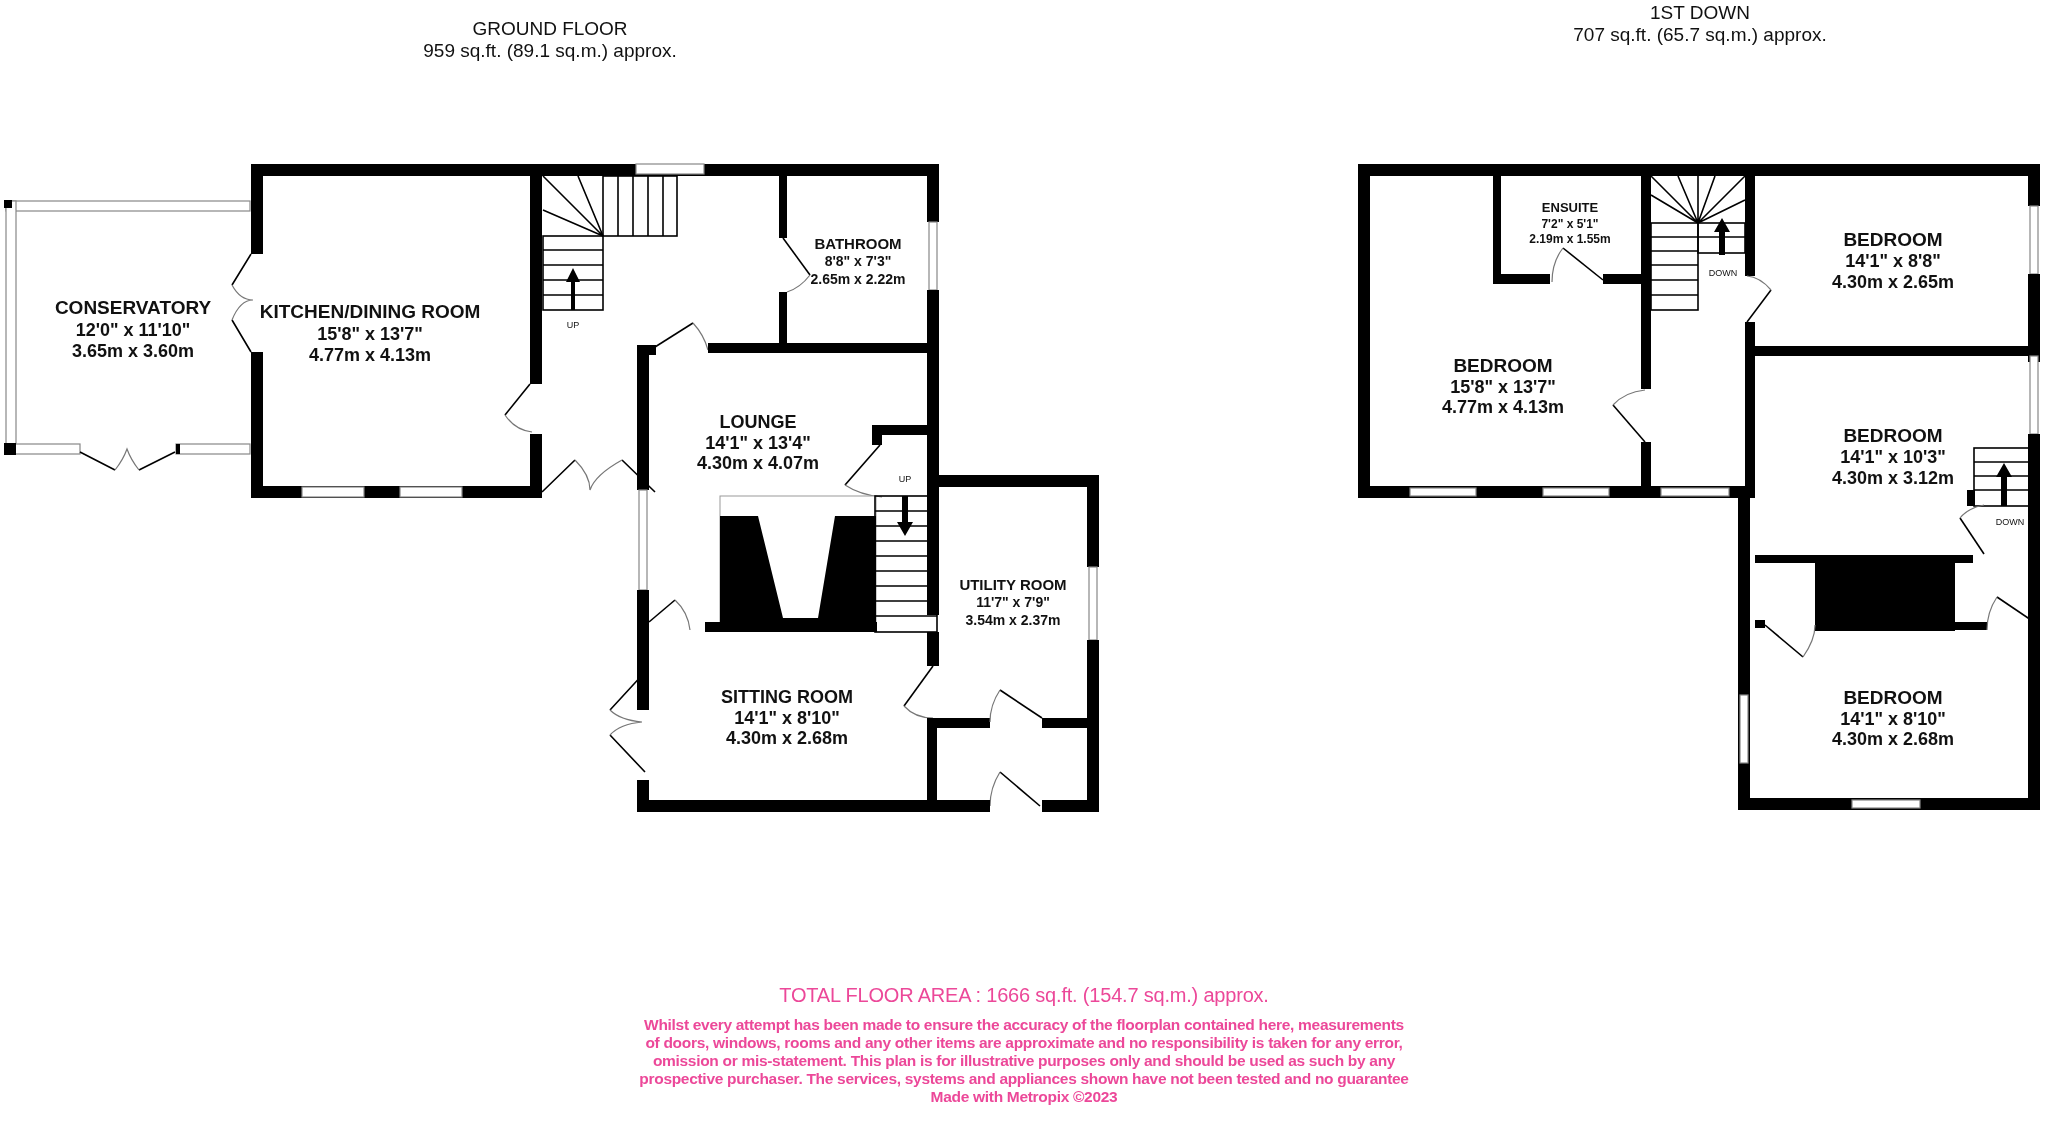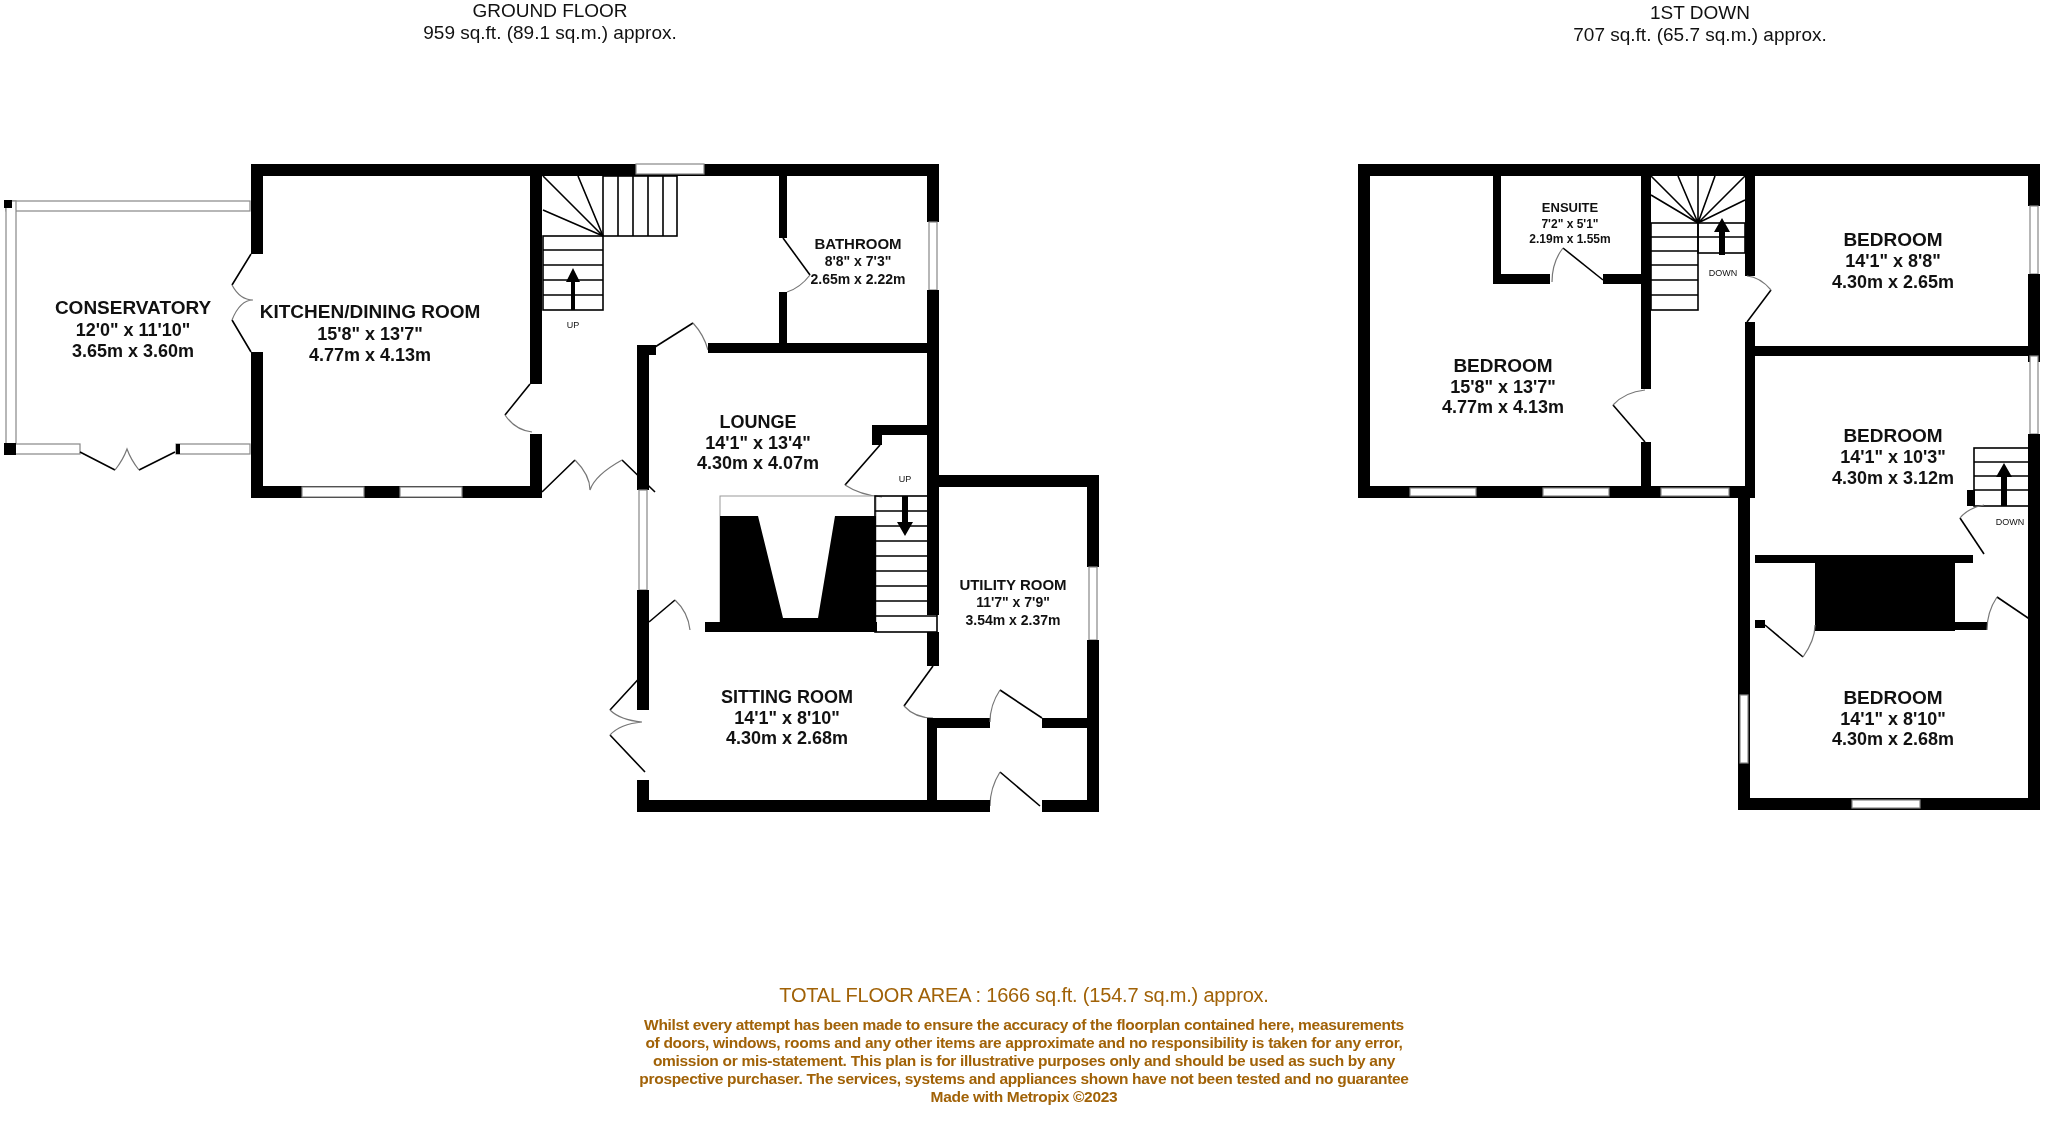--- a/index.html
+++ b/index.html
@@ -8,29 +8,29 @@
   .floor-title { position: absolute; text-align: center; font-size: 19px; line-height: 22px; color: #111; }
   .floor-title span { display: block; }
   #plan { position: absolute; left: 0; top: 0; }
   .wall { fill: #000; }
   .win { fill: #fff; stroke: #888; stroke-width: 1.2; }
   .door { fill: none; stroke: #000; stroke-width: 1.6; }
   .arc { fill: none; stroke: #777; stroke-width: 1.2; }
   .stair { fill: none; stroke: #000; stroke-width: 1.6; }
   .room-label { font-family: "Liberation Sans", sans-serif; font-weight: bold; fill: #111; text-anchor: middle; }
   .tiny { font-family: "Liberation Sans", sans-serif; font-size: 9px; fill: #111; text-anchor: middle; }
-  .footer { position: absolute; left: 0; width: 2048px; text-align: center; color: #a16207; }
+  .footer { position: absolute; left: 0; width: 2048px; text-align: center; color: #ec4899; }
   .total { top: 984px; font-size: 20px; letter-spacing: -0.2px; }
   .disclaimer { top: 1016px; font-size: 15.5px; line-height: 18px; letter-spacing: -0.3px; font-weight: bold; }
   .disclaimer span { display: block; }
 </style>
 </head>
 <body>
 
-<div class="floor-title" style="left:300px; top:0; width:500px;">
+<div class="floor-title" style="left:300px; top:18px; width:500px;">
   <span>GROUND FLOOR</span>
   <span>959 sq.ft. (89.1 sq.m.) approx.</span>
 </div>
 <div class="floor-title" style="left:1450px; top:2px; width:500px;">
   <span>1ST DOWN</span>
   <span>707 sq.ft. (65.7 sq.m.) approx.</span>
 </div>
 
 <svg id="plan" width="2048" height="1126" viewBox="0 0 2048 1126">
 

